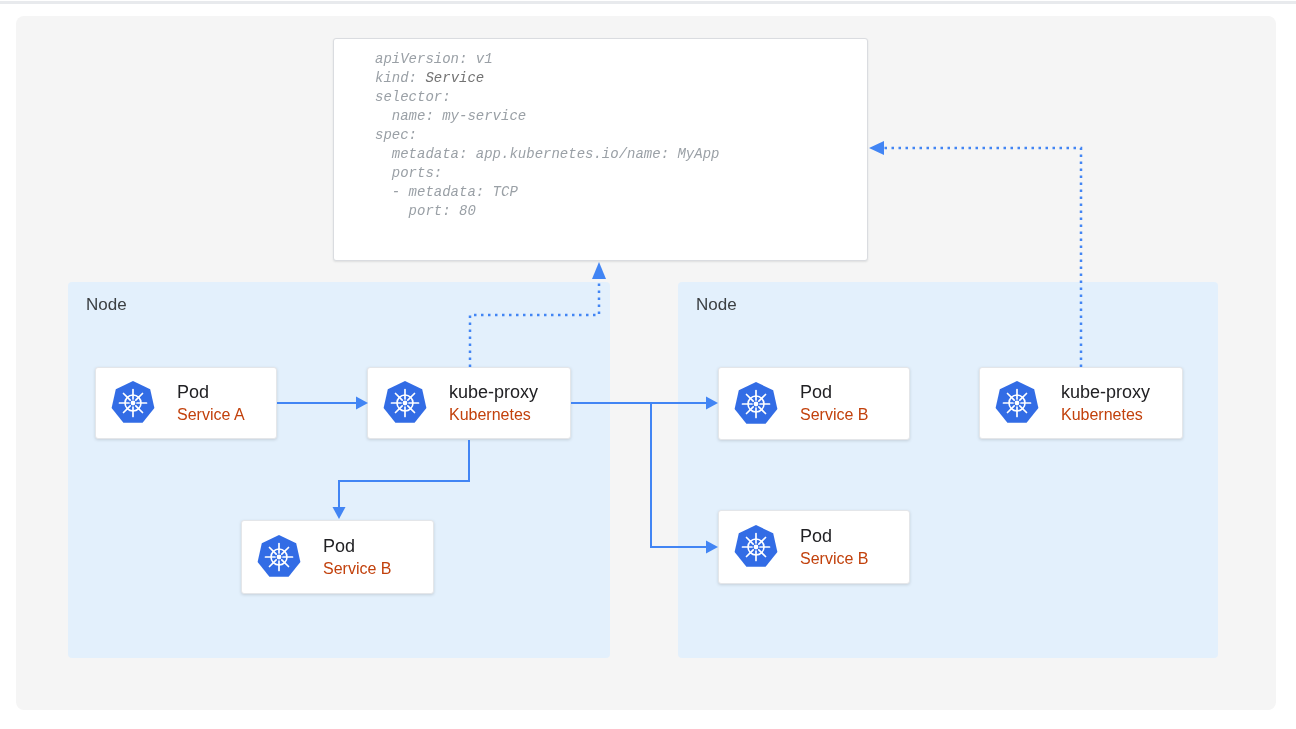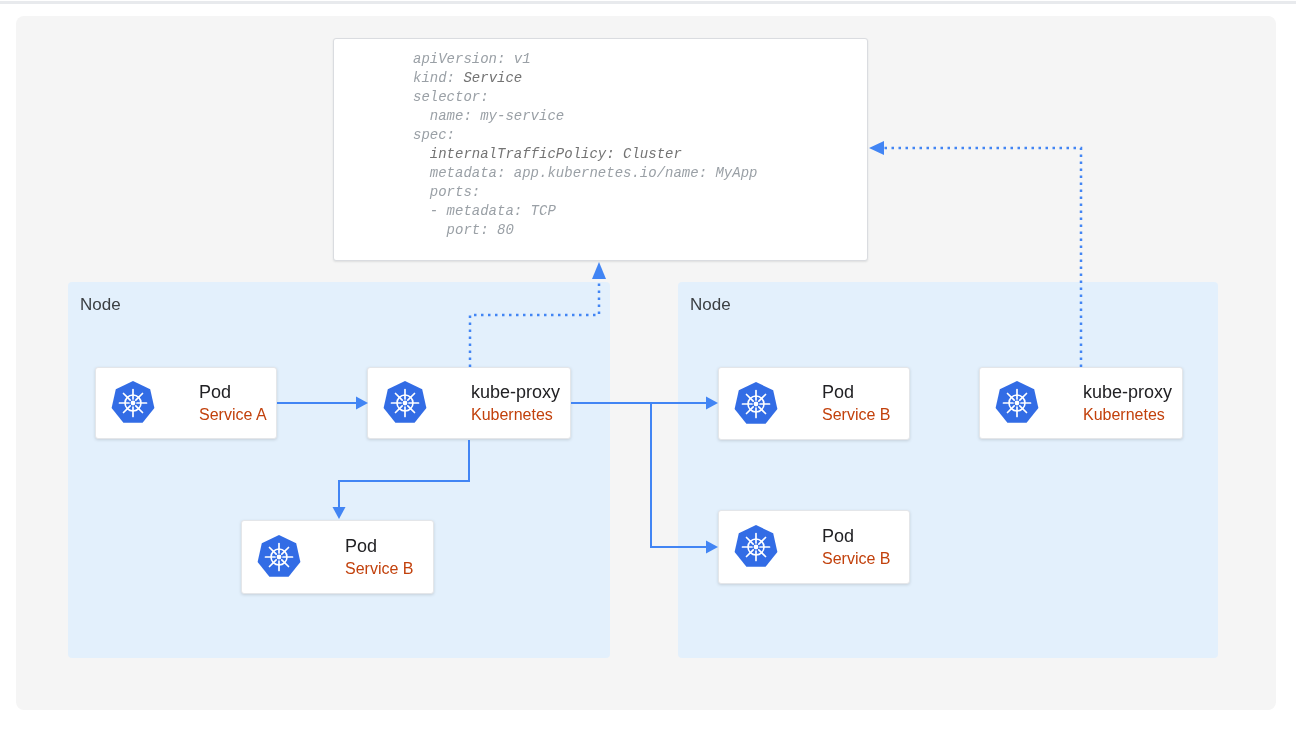--- a/index.html
+++ b/index.html
@@ -27,21 +27,21 @@
   .node {
     position: absolute;
     background: #e3f0fc;
     border-radius: 4px;
     z-index: 1;
   }
   .node-left  { left: 68px;  top: 282px; width: 542px; height: 376px; }
   .node-right { left: 678px; top: 282px; width: 540px; height: 376px; }
   .node-label {
     position: absolute;
-    left: 12px; top: 13px;
+    left: 18px; top: 13px;
     font-size: 17px;
     color: #3c4043;
   }
   .card {
     position: absolute;
     background: #ffffff;
     border: 1px solid #e4e6e9;
     border-radius: 3px;
     box-shadow: 0 1px 3px rgba(60,64,67,0.18);
     display: flex;
@@ -50,33 +50,33 @@
     gap: 22px;
     z-index: 2;
   }
   .card-pod-a        { left: 95px;  top: 367px; width: 182px; height: 72px; }
   .card-kproxy-left  { left: 367px; top: 367px; width: 204px; height: 72px; }
   .card-pod-b-left   { left: 241px; top: 520px; width: 193px; height: 74px; }
   .card-pod-b-r1     { left: 718px; top: 367px; width: 192px; height: 73px; }
   .card-pod-b-r2     { left: 718px; top: 510px; width: 192px; height: 74px; }
   .card-kproxy-right { left: 979px; top: 367px; width: 204px; height: 72px; }
   .kicon { width: 44px; height: 44px; flex: 0 0 44px; }
-  .card-text { display: flex; flex-direction: column; gap: 3px; margin-left: 22px; }
+  .card-text { display: flex; flex-direction: column; gap: 3px; }
   .card-title { font-size: 18px; color: #212124; line-height: 1.1; }
   .card-subtitle { font-size: 16px; color: #c2410c; line-height: 1.1; }
 
   .code-card {
     position: absolute;
     left: 333px; top: 38px;
     width: 535px; height: 223px;
     background: #ffffff;
     border: 1px solid #dadce0;
     border-radius: 3px;
     box-shadow: 0 1px 2px rgba(60,64,67,0.12);
-    padding: 11px 0 0 79px;
+    padding: 11px 0 0 41px;
     z-index: 4;
   }
   .code-line {
     font-family: "Liberation Mono", monospace;
     font-style: italic;
     font-size: 14px;
     line-height: 19px;
     color: #9aa0a6;
     white-space: pre;
   }
@@ -208,20 +208,19 @@
       <div class="card-subtitle">Kubernetes</div>
     </div>
   </div>
 
   <div class="code-card">
     <div class="code-line"><span>apiVersion: v1</span><strong></strong></div>
     <div class="code-line"><span>kind: </span><strong>Service</strong></div>
     <div class="code-line"><span>selector:</span><strong></strong></div>
     <div class="code-line"><span>  name: my-service</span><strong></strong></div>
     <div class="code-line"><span>spec:</span><strong></strong></div>
-    <div class="code-line"><span>  </span><strong>internalTrafficPolicy: Cluster</strong></div>
     <div class="code-line"><span>  metadata: app.kubernetes.io/name: MyApp</span><strong></strong></div>
     <div class="code-line"><span>  ports:</span><strong></strong></div>
     <div class="code-line"><span>  - metadata: TCP</span><strong></strong></div>
     <div class="code-line"><span>    port: 80</span><strong></strong></div>
   </div>
 
 </div>
 
 </body></html>

